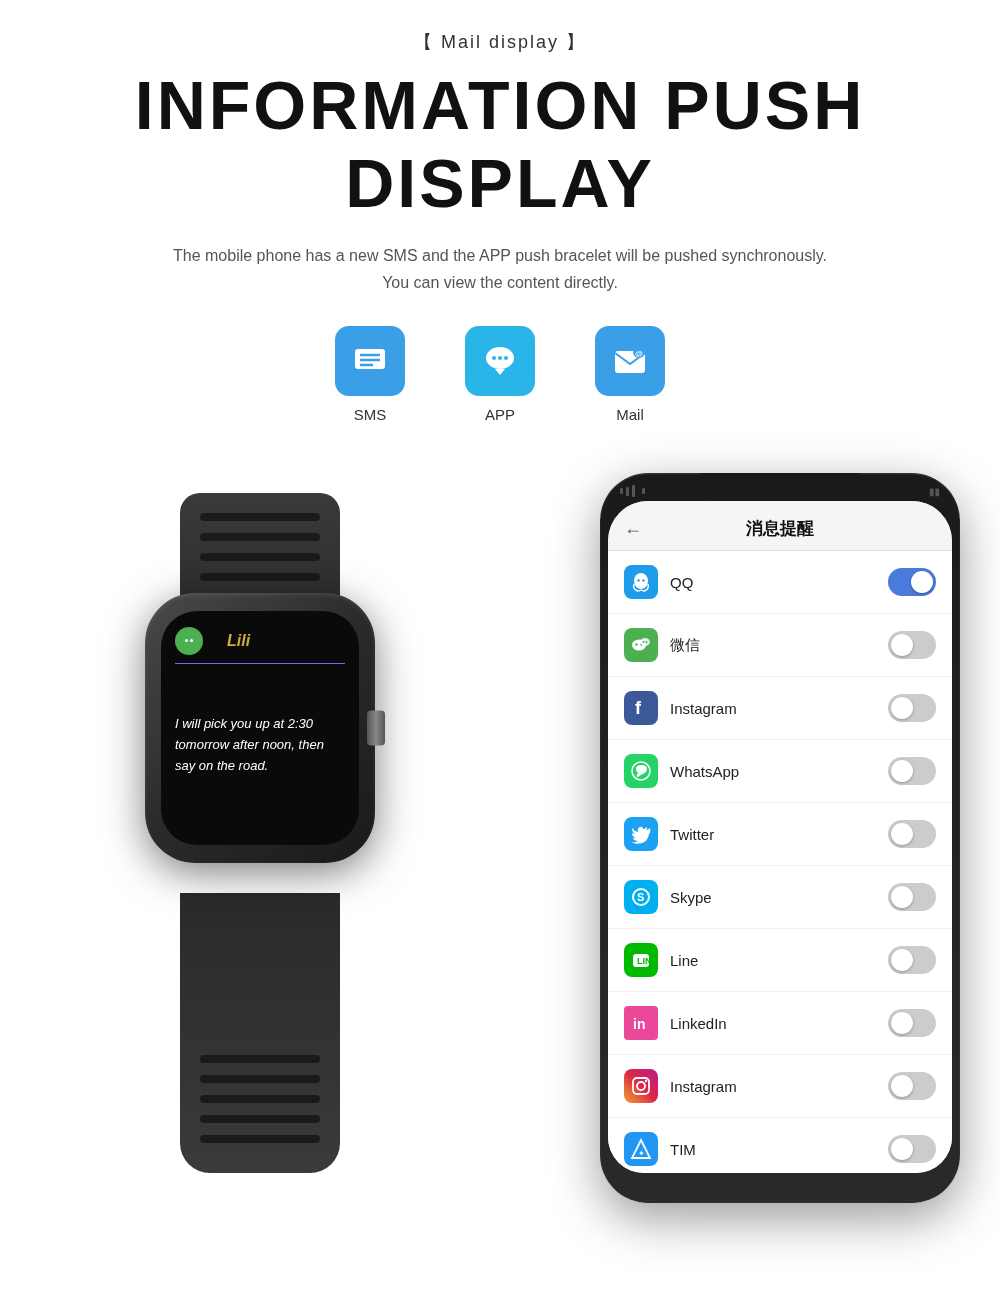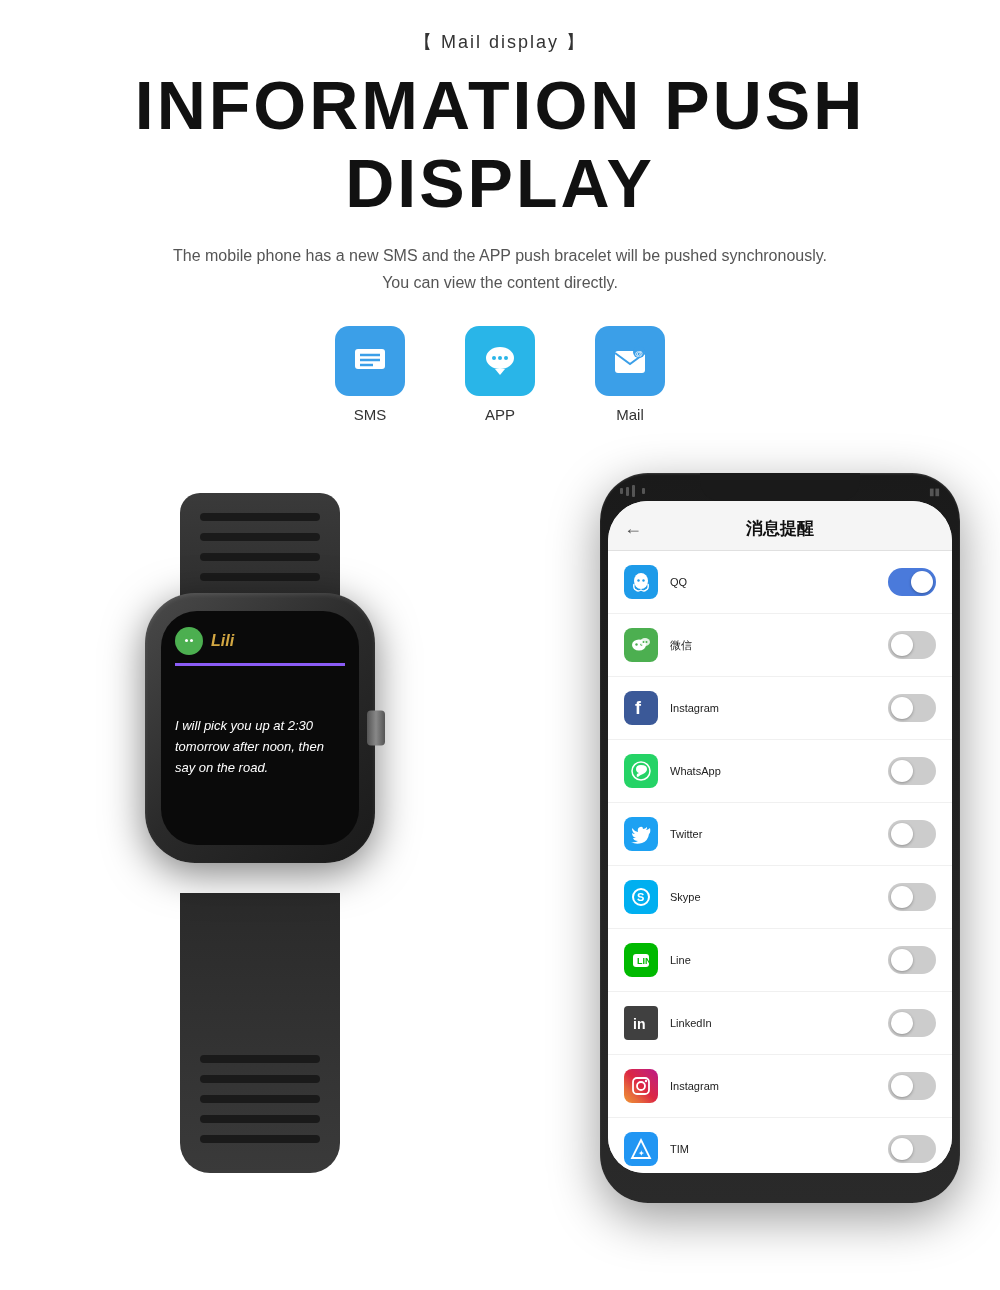--- a/index.html
+++ b/index.html
@@ -163,24 +163,24 @@
       border-radius: 36px;
       overflow: hidden;
       display: flex;
       flex-direction: column;
       padding: 16px 14px 14px 14px;
     }
 
     .watch-contact {
       display: flex;
       align-items: center;
-      gap: 8px;
+      gap: 24px;
       margin-bottom: 10px;
       padding-bottom: 8px;
-      border-bottom: 3px solid #8b5cf6;
+      border-bottom: 1px solid #8b5cf6;
     }
 
     .wechat-icon-small {
       width: 28px;
       height: 28px;
       background: #4CAF50;
       border-radius: 50%;
       display: flex;
       align-items: center;
       justify-content: center;
@@ -369,21 +369,21 @@
       height: 34px;
       border-radius: 8px;
       display: flex;
       align-items: center;
       justify-content: center;
       font-size: 18px;
       flex-shrink: 0;
     }
 
     .app-name {
-      font-size: 11px;
+      font-size: 15px;
       color: #222;
     }
 
     
     .toggle {
       width: 48px;
       height: 28px;
       border-radius: 14px;
       position: relative;
       flex-shrink: 0;
@@ -411,21 +411,21 @@
     .toggle.off .toggle-knob { left: 3px; }
 
     
     .icon-qq { background: #1e9be9; color: white; }
     .icon-wechat { background: #4CAF50; color: white; }
     .icon-facebook { background: #3b5998; color: white; }
     .icon-whatsapp { background: #25D366; color: white; }
     .icon-twitter { background: #1da1f2; color: white; }
     .icon-skype { background: #00aff0; color: white; }
     .icon-line { background: #00B900; color: white; }
-    .icon-linkedin { background: #404040; color: white; border-radius: 4px; }
+    .icon-linkedin { background: #ec4899; color: white; border-radius: 4px; }
     .icon-instagram { background: linear-gradient(45deg, #f09433, #e6683c, #dc2743, #cc2366, #bc1888); color: white; }
     .icon-tim { background: #2196F3; color: white; }
 
     
     .sms-icon-box {
       background: #3b9fe8;
     }
     .app-icon-box {
       background: #29b5e8;
     }

